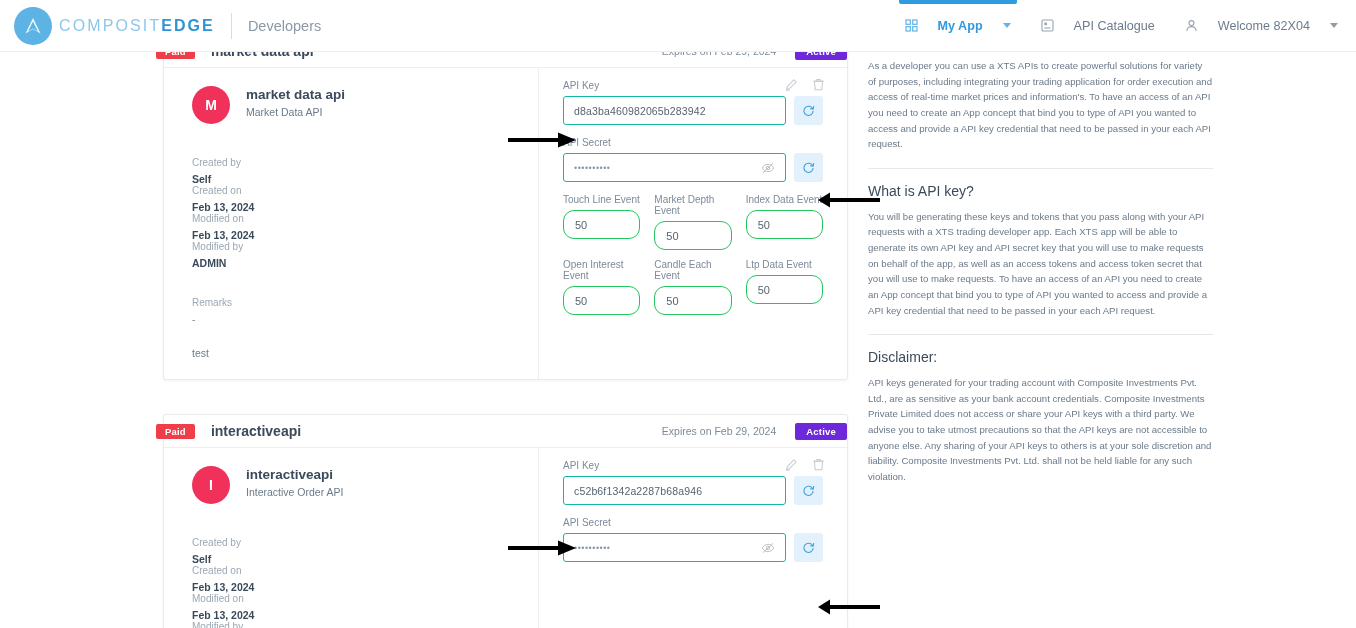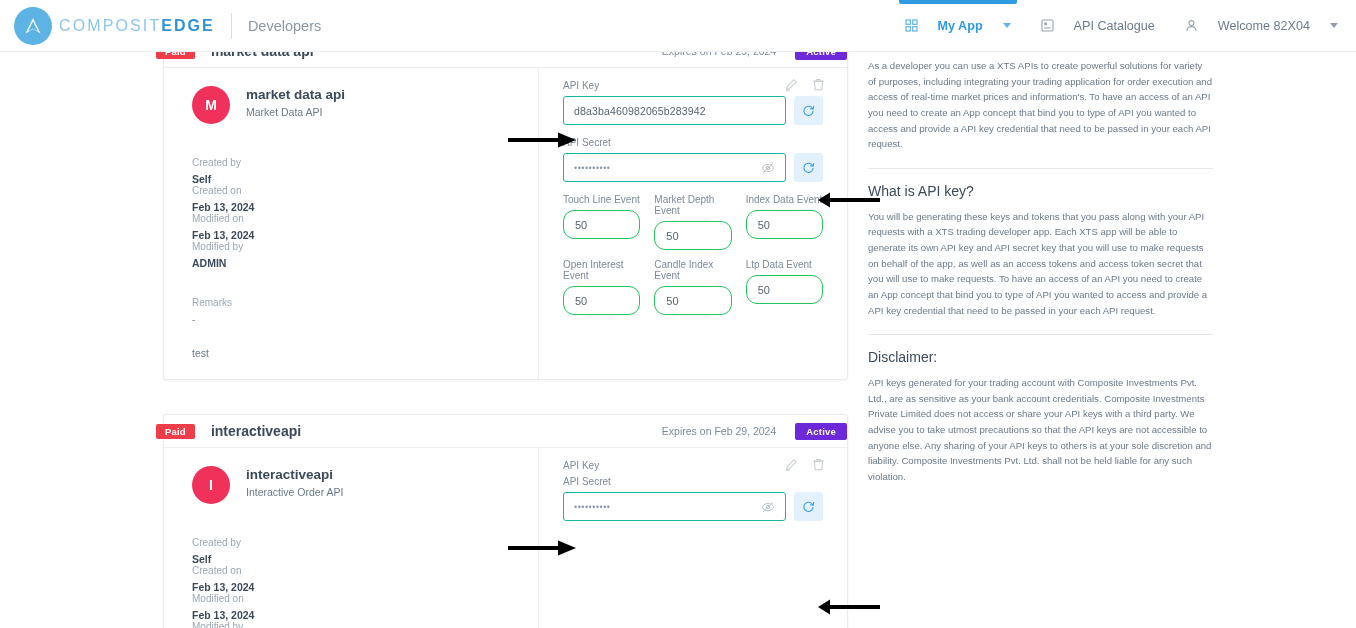--- a/index.html
+++ b/index.html
@@ -379,21 +379,21 @@
                   <span>50</span>
                 </div>
             </div>
             <div class="event-cell">
               <div class="field-label">Open Interest Event</div>
               <div class="event-input">
                   <span>50</span>
                 </div>
             </div>
             <div class="event-cell">
-              <div class="field-label">Candle Index Event</div>
+              <div class="field-label">Candle Each Event</div>
               <div class="event-input">
                   <span>50</span>
                 </div>
             </div>
             <div class="event-cell">
               <div class="field-label">Ltp Data Event</div>
               <div class="event-input">
                   <span>50</span>
                 </div>
             </div>
@@ -453,20 +453,31 @@
             <span class="icon-btn">
               <svg width="13" height="13" viewBox="0 0 14 14" fill="none" stroke="#8b98a5" stroke-width="1.1">
                 <path d="M2.6 3.4 h8.8 l-0.8 9.2 h-7.2 Z"></path>
                 <line x1="1.3" y1="3.4" x2="12.7" y2="3.4"></line>
                 <path d="M5.2 3.4 V1.6 h3.6 V3.4"></path>
               </svg>
             </span>
           </div>
 
           <div class="field-label">API Key</div>
+          <div class="field-row">
+            <div class="field-input">
+              <span class="val">c52b6f1342a2287b68a946</span>
+            </div>
+            <div class="refresh-btn">
+              <svg width="13" height="13" viewBox="0 0 14 14" fill="none" stroke="#3a9fe0" stroke-width="1.2">
+                <path d="M11.6 5.4 A5 5 0 1 0 12 7.6"></path>
+                <polyline points="12.6,2.2 12,5.6 8.7,5.1"></polyline>
+              </svg>
+            </div>
+          </div>
 
           <div class="field-label">API Secret</div>
           <div class="field-row">
             <div class="field-input">
               <span class="dots">••••••••••</span>
               <span class="eye-ico">
                 <svg width="14" height="14" viewBox="0 0 16 16" fill="none" stroke="#7d8a97" stroke-width="1.1">
                   <path d="M1.4 8 C3 5.2 5.4 3.8 8 3.8 C10.6 3.8 13 5.2 14.6 8 C13 10.8 10.6 12.2 8 12.2 C5.4 12.2 3 10.8 1.4 8 Z"></path>
                   <circle cx="8" cy="8" r="2.1"></circle>
                   <line x1="2.2" y1="13.4" x2="13.8" y2="2.6"></line>

